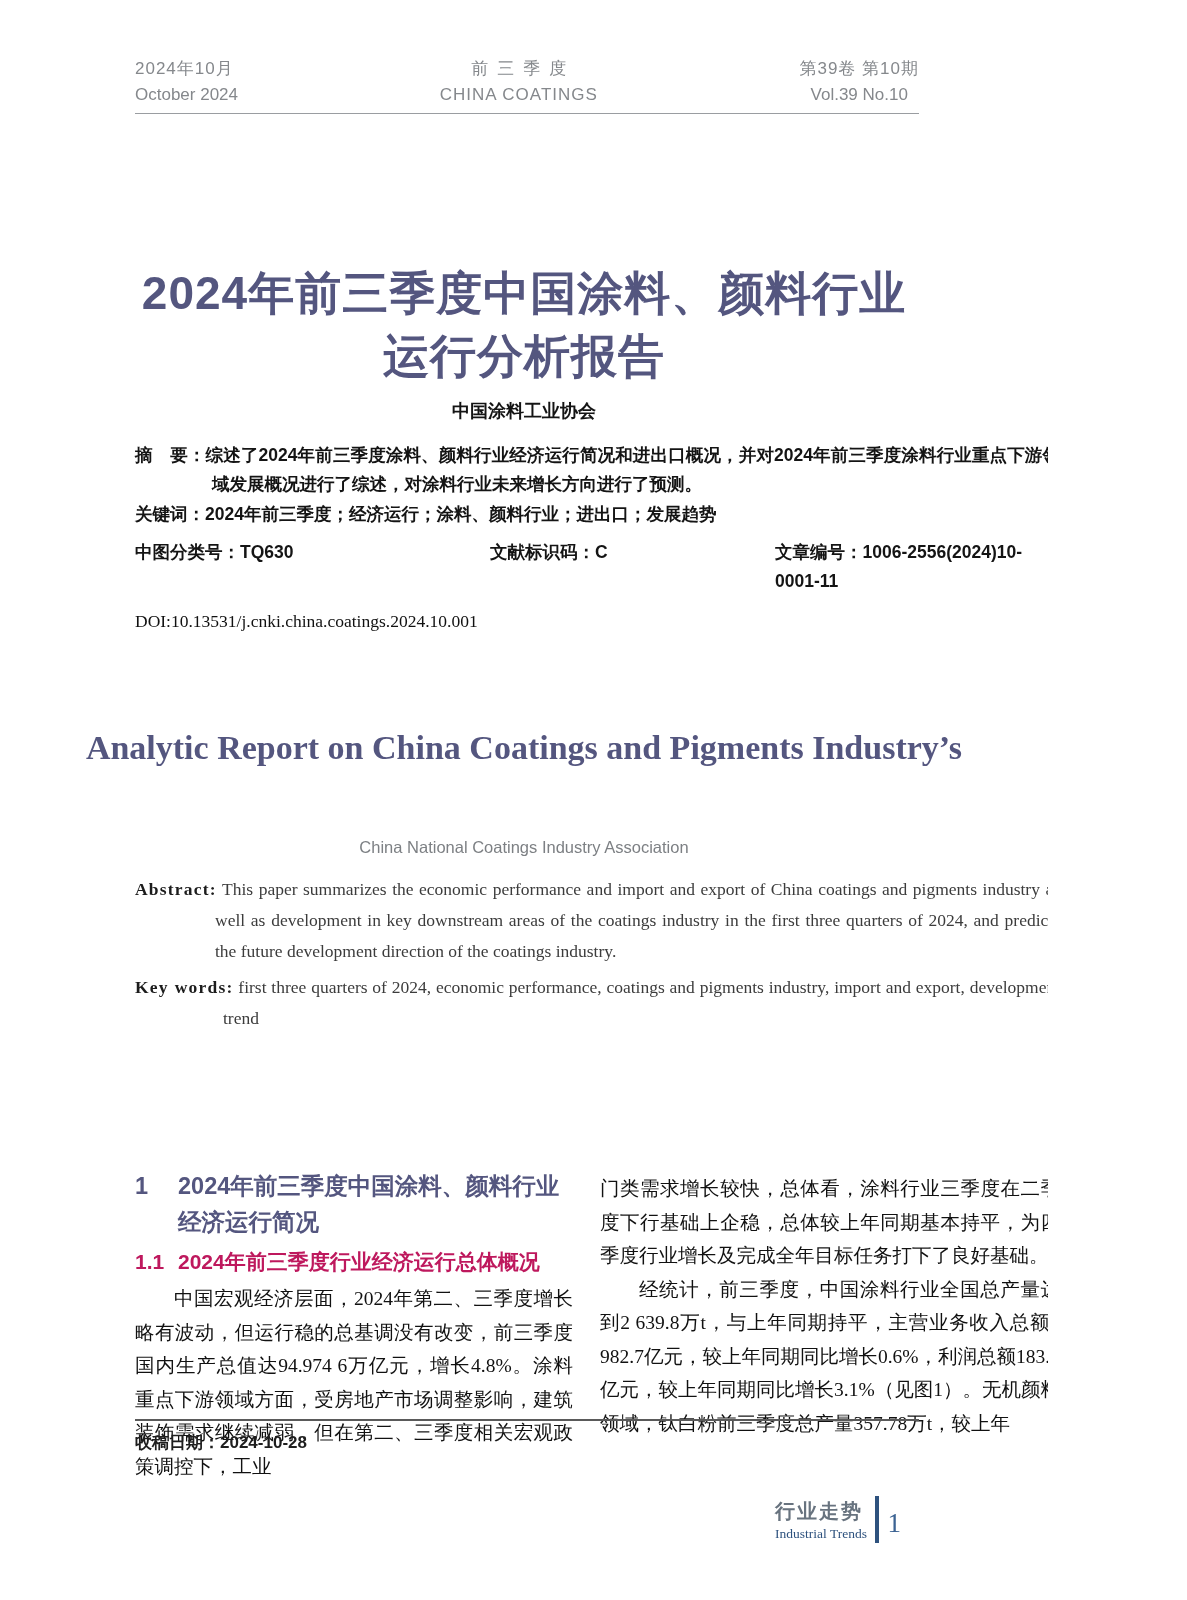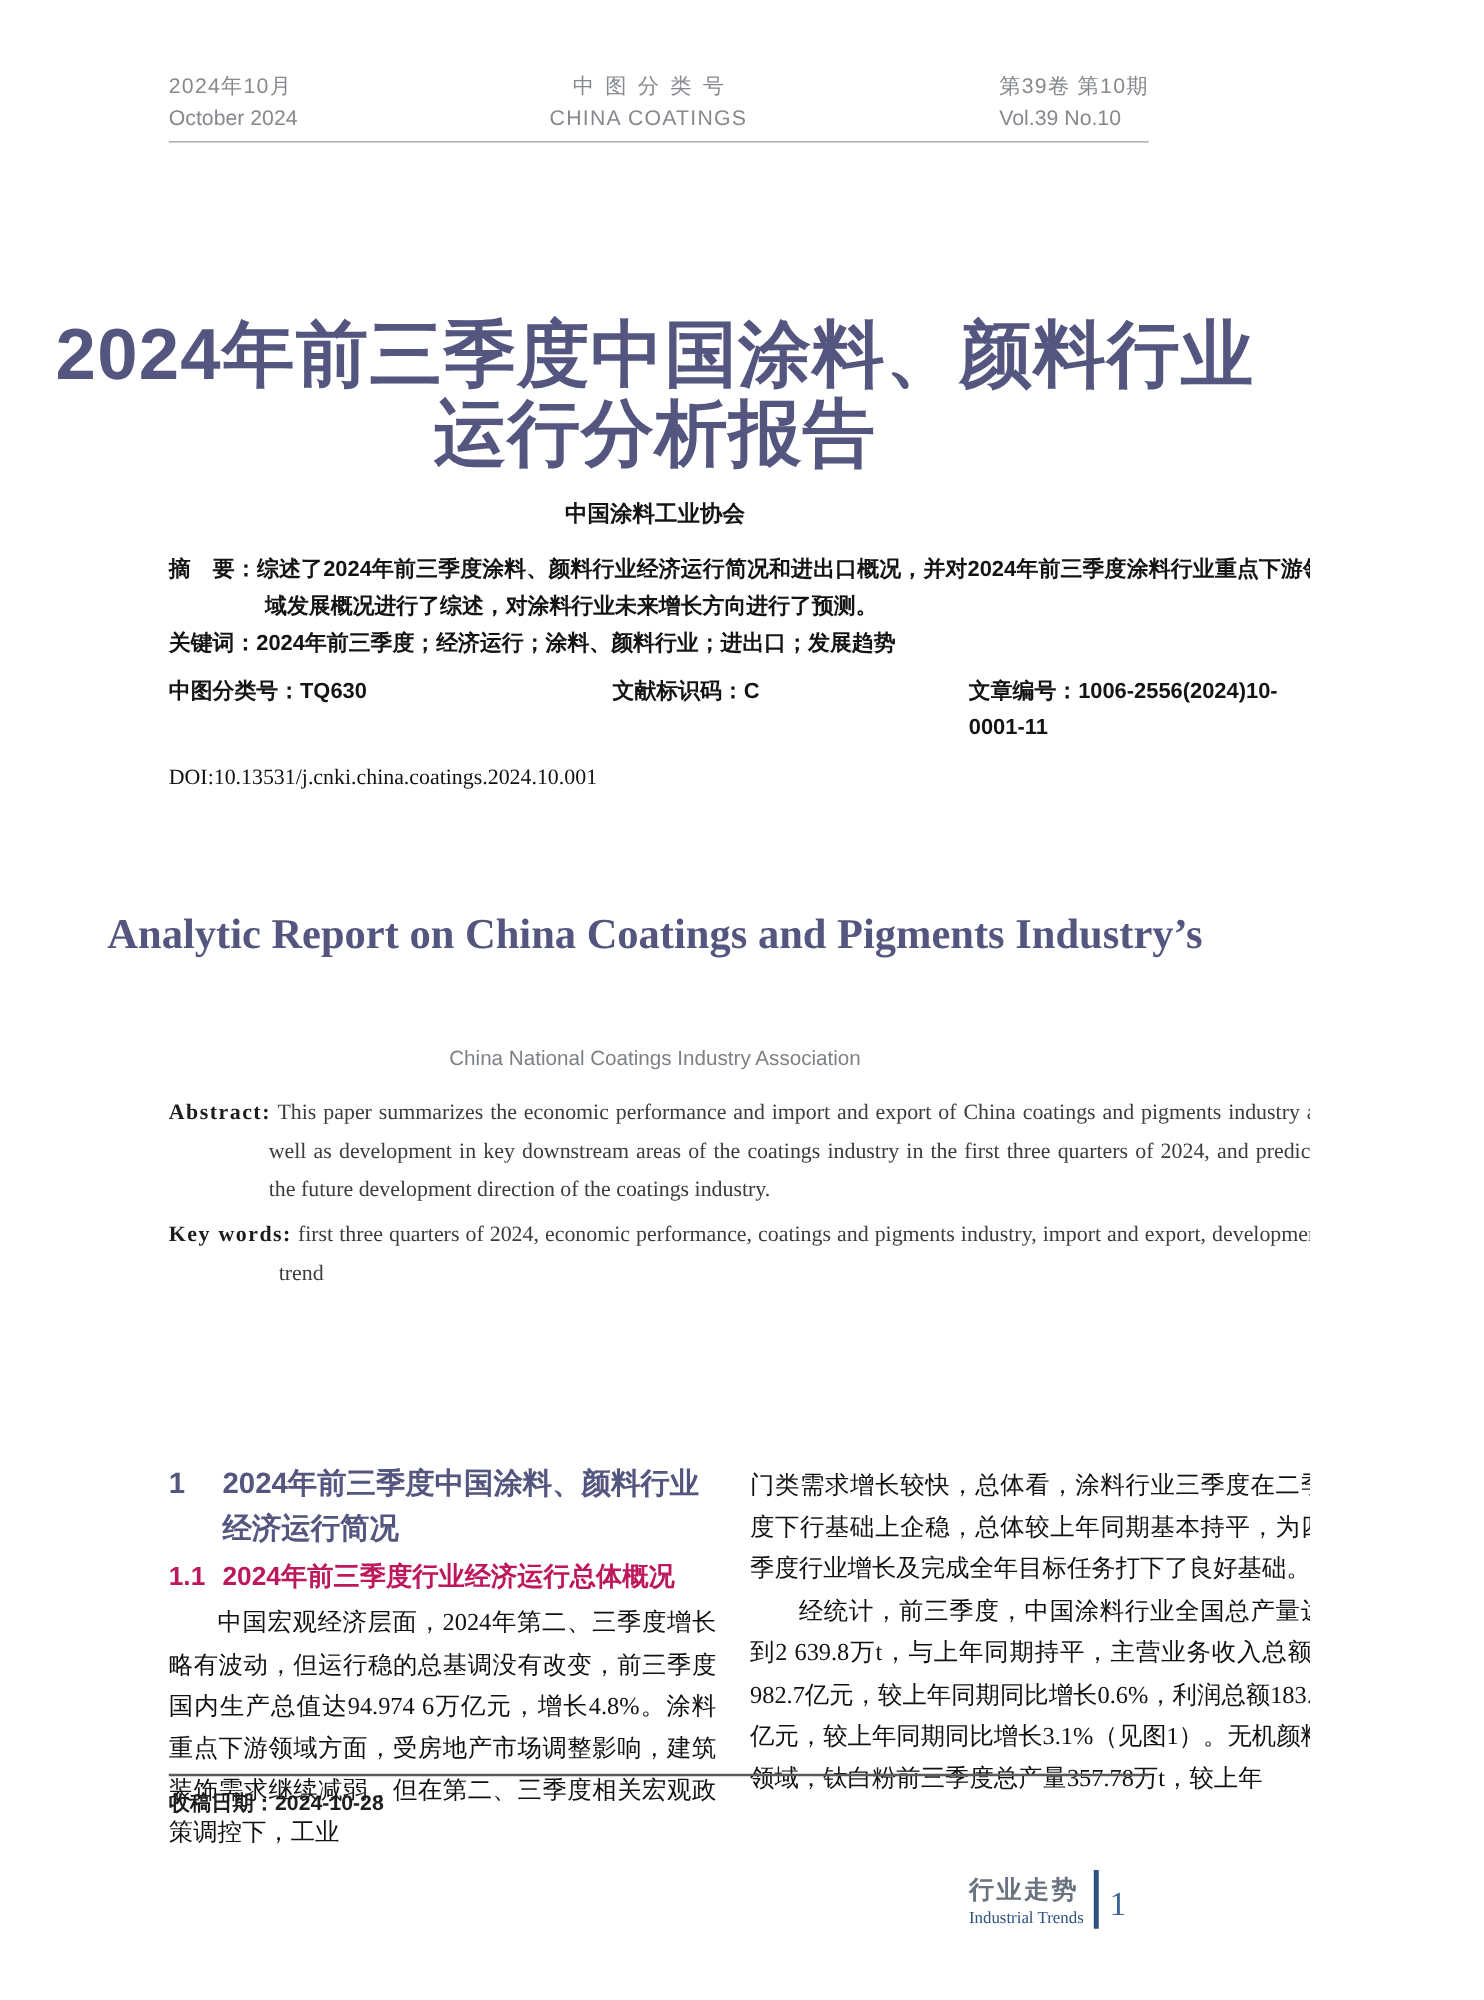--- a/index.html
+++ b/index.html
@@ -15,30 +15,30 @@
   
   .header {
     position:absolute; left:135px; right:129px; top:56px;
     display:flex; justify-content:space-between; align-items:flex-start;
     color:#85888c; font-size:17px; line-height:26px;
   }
   .header .cn { letter-spacing:1px; }
   .header-center { text-align:center; }
   .header-center .cn { letter-spacing:9px; padding-left:9px; }
   .header-center .en { letter-spacing:1px; }
-  .header-right { text-align:left; }
+  .header-right { text-align:center; }
   .header-rule {
     position:absolute; left:135px; right:129px; top:113px;
     height:1px; background:#9a9da1;
   }
   
   .title-cn {
-    position:absolute; left:0; width:100%; top:252px;
+    position:absolute; left:0; width:100%; top:262px;
     text-align:center; font-weight:bold;
-    font-size:58px; line-height:63px; letter-spacing:1px;
+    font-size:46px; line-height:63px; letter-spacing:1px;
     color:#54567f;
   }
   .author-cn {
     position:absolute; left:0; width:100%; top:399px;
     text-align:center; font-weight:bold; font-size:18px; color:#141414;
   }
   
   .abs-block {
     position:absolute; left:135px; width:925px; top:441px;
     font-size:17.5px; line-height:29px; color:#141414; font-weight:600;
@@ -121,21 +121,21 @@
 <body>
 
 <div class="page">
 
   <div class="header">
     <div class="header-left">
       <div class="cn">2024年10月</div>
       <div class="en">October 2024</div>
     </div>
     <div class="header-center">
-      <div class="cn">中图分类号</div>
+      <div class="cn">前三季度</div>
       <div class="en">CHINA COATINGS</div>
     </div>
     <div class="header-right">
       <div class="cn">第39卷 第10期</div>
       <div class="en">Vol.39 No.10</div>
     </div>
   </div>
   <div class="header-rule"></div>
 
   <div class="title-cn">

